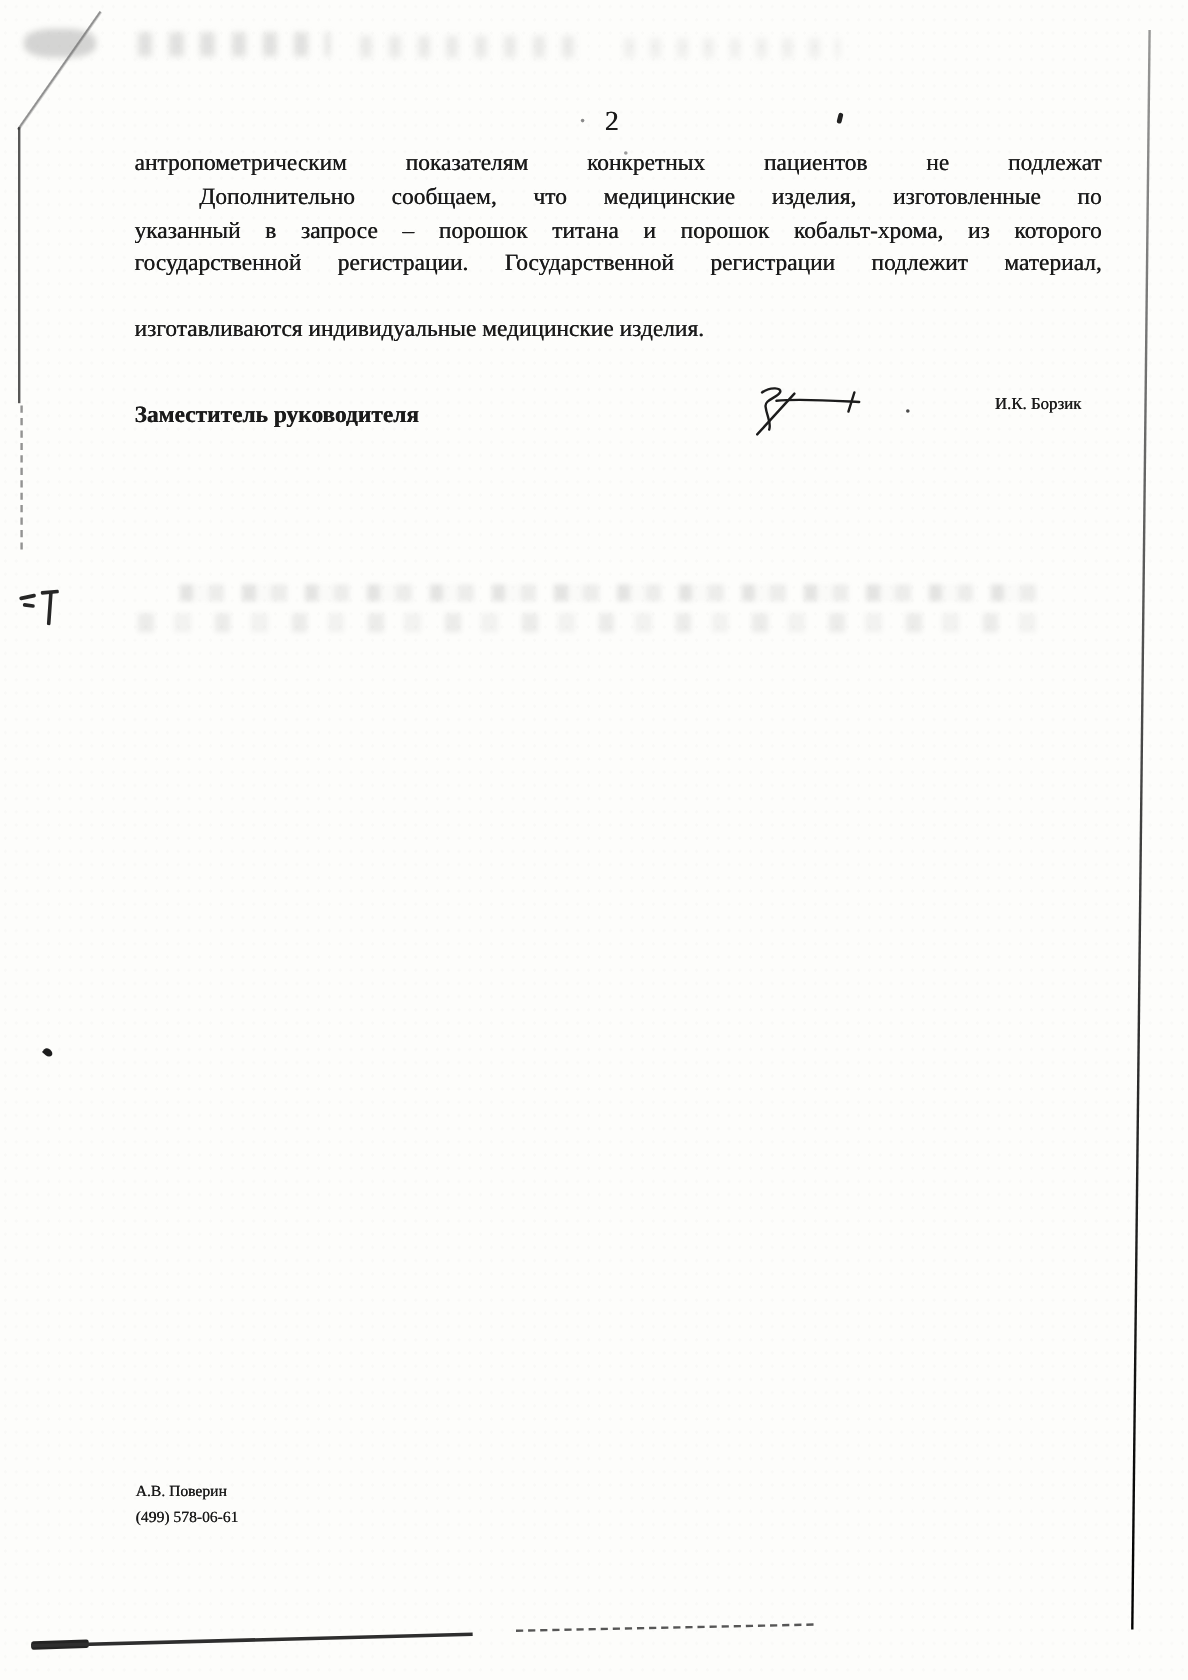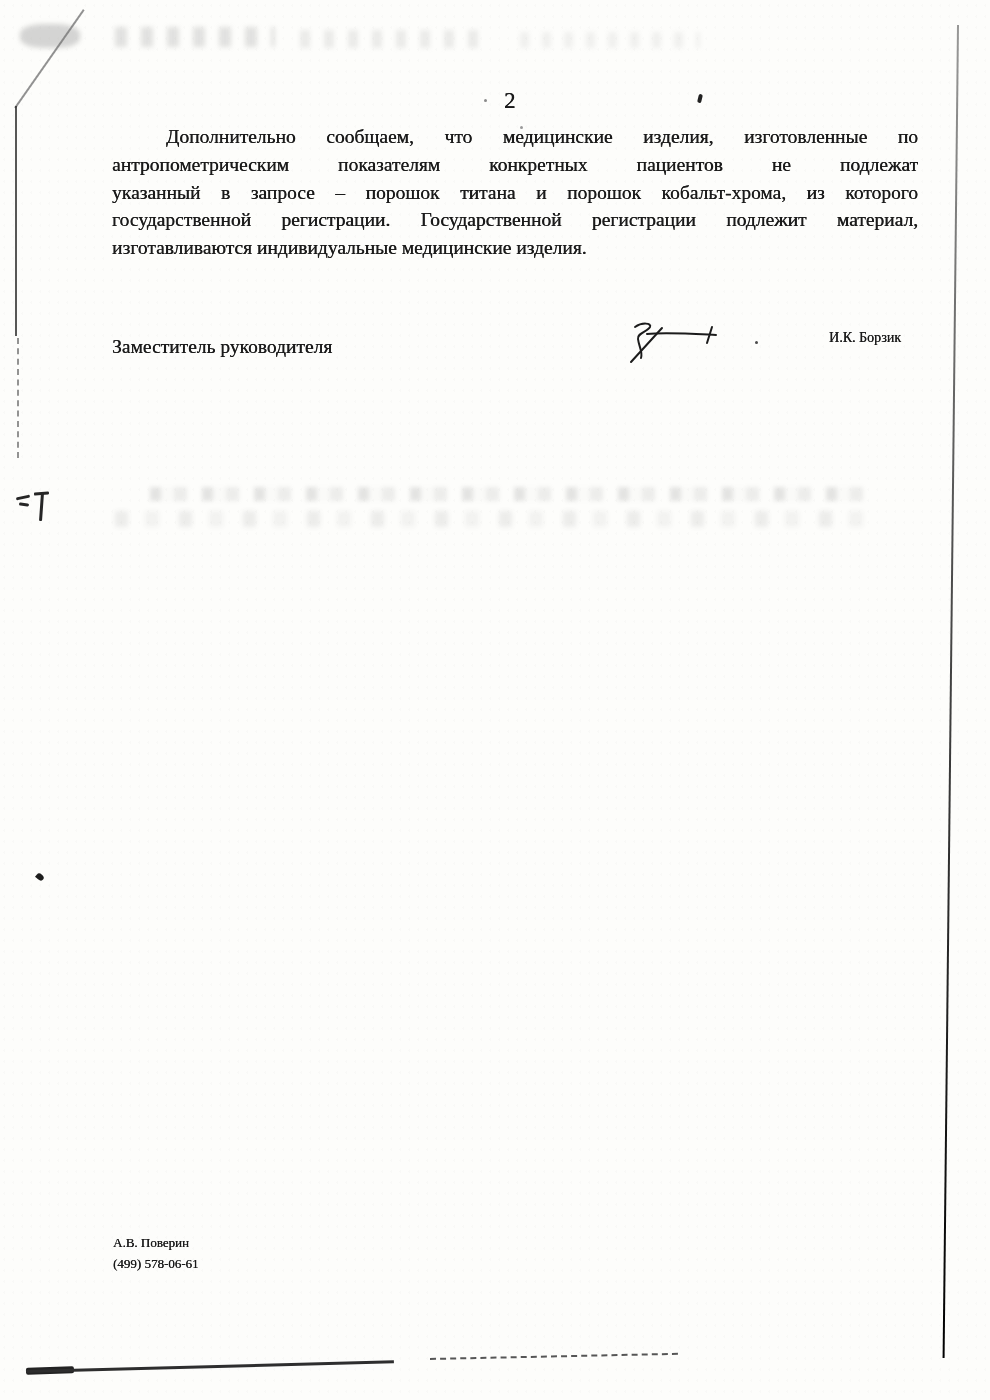--- a/index.html
+++ b/index.html
@@ -44,27 +44,29 @@
     text-align: justify;
     text-align-last: justify;
     white-space: normal;
   }
   .body-line.first {
     text-indent: 54px;
   }
   .body-line.last {
     text-align: left;
     text-align-last: left;
+    margin-top: 27px;
   }
   .sig-title {
     position: absolute;
     left: 112px;
     top: 336px;
     font-size: 19.5px;
     text-shadow: 0.35px 0 0 currentColor;
+    font-weight: bold;
   }
   .sig-name {
     position: absolute;
     left: 774px;
     top: 330px;
     width: 127px;
     text-align: right;
     font-size: 14px;
     text-shadow: 0.35px 0 0 currentColor;
   }
@@ -202,22 +204,22 @@
 <body>
 
 <div class="page">
 
   <div class="page-number">2</div>
   <div class="mark mark-apostrophe"></div>
   <div class="mark mark-dot-2"></div>
   <div class="mark mark-dot-3"></div>
 
   <div class="body-text">
+    <div class="body-line">антропометрическим показателям конкретных пациентов не подлежат</div>
     <div class="body-line first">Дополнительно сообщаем, что медицинские изделия, изготовленные по</div>
-    <div class="body-line">антропометрическим показателям конкретных пациентов не подлежат</div>
     <div class="body-line">указанный в запросе – порошок титана и порошок кобальт-хрома, из которого</div>
     <div class="body-line">государственной регистрации. Государственной регистрации подлежит материал,</div>
     <div class="body-line last">изготавливаются индивидуальные медицинские изделия.</div>
   </div>
 
   <div class="sig-title">Заместитель руководителя</div>
   <svg class="signature-svg" width="100" height="52" viewBox="0 0 100 52">
     <g fill="none" stroke="#1c1c1c" stroke-width="2" stroke-linecap="round">
       <path d="M9,11 C16,6 26,7 24,11 C21,16 11,17 12,23 C13,31 17,36 15,42"></path>
       <path d="M5,46 L36,12"></path>

